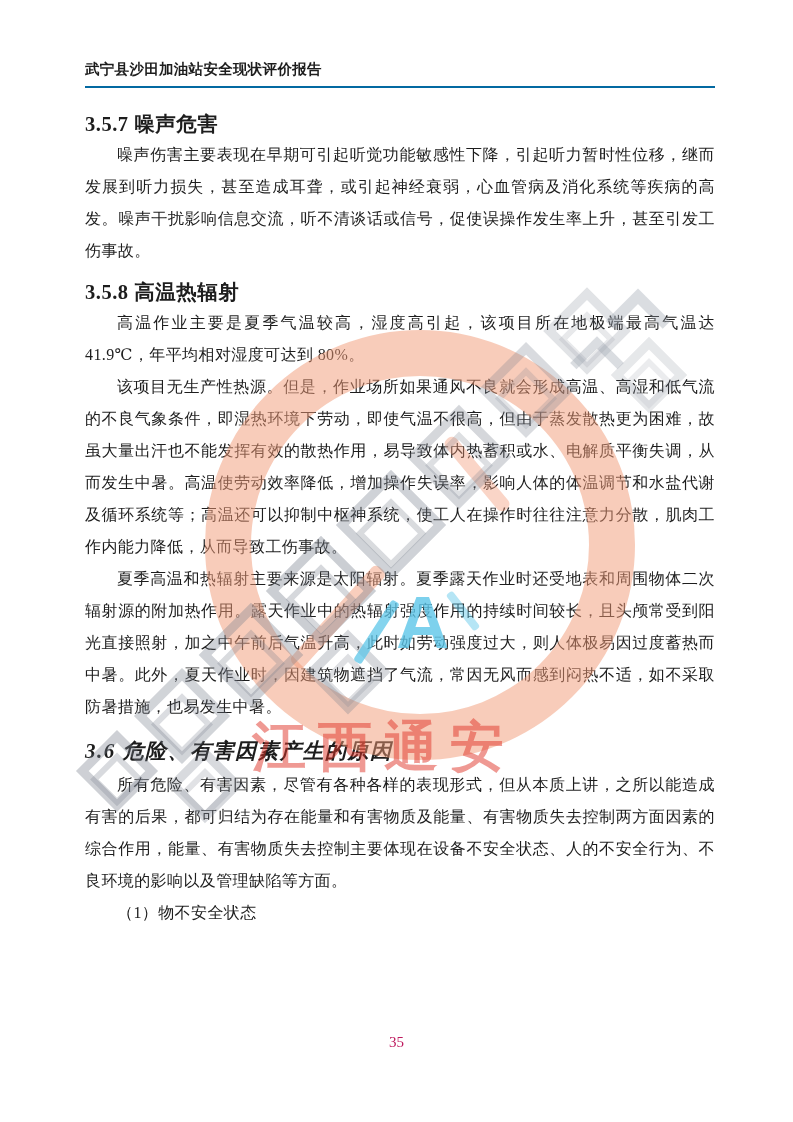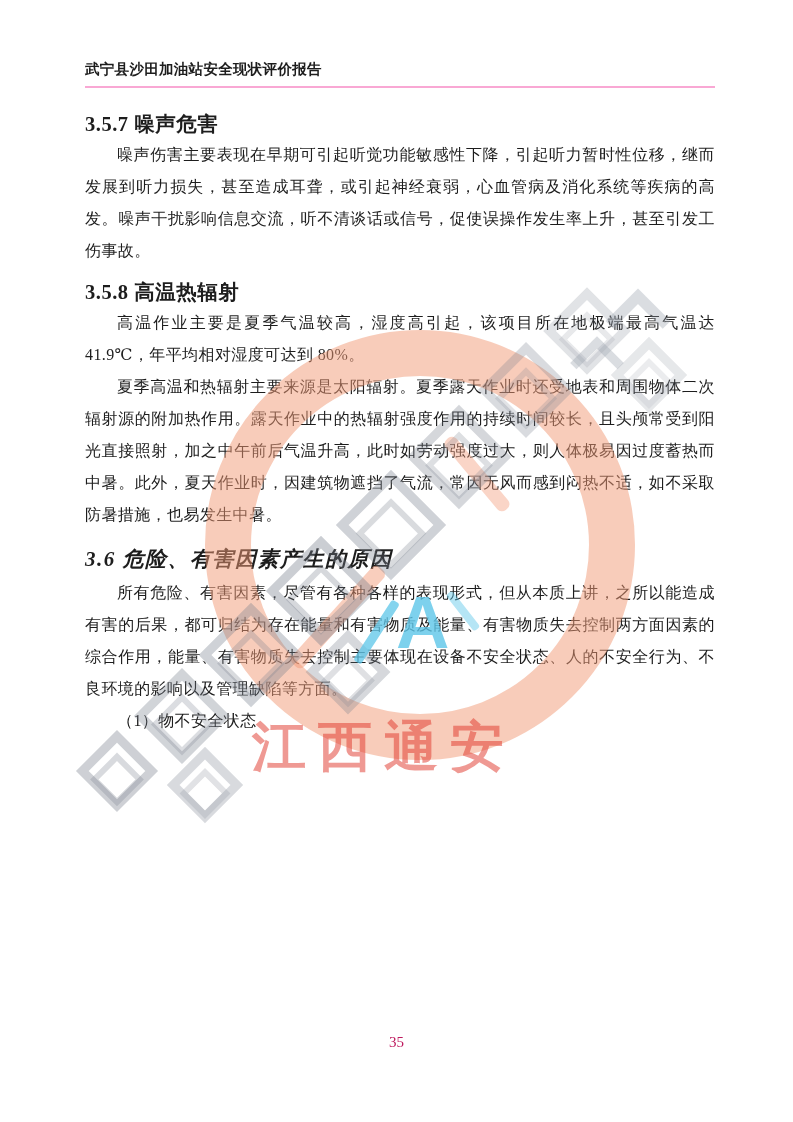--- a/index.html
+++ b/index.html
@@ -2,21 +2,21 @@
 <html><head>
 <meta charset="utf-8">
 <style>
   html,body{margin:0;padding:0;background:#ffffff;}
   body{width:793px;height:1122px;position:relative;overflow:hidden;
        font-family:"Liberation Serif","DejaVu Serif",serif;color:#1d1d1d;}
 
   .page{position:absolute;left:85px;top:60px;width:630px;z-index:2;}
 
   .hdr{display:flex;align-items:flex-end;
-       padding-bottom:7px;border-bottom:2px solid #f9a8d4;}
+       padding-bottom:7px;border-bottom:2px solid #0369a1;}
   .hdr span{font-size:14.5px;font-weight:bold;letter-spacing:0.3px;}
 
   .h2{font-size:20.5px;font-weight:bold;line-height:30px;margin:10px 0 0 0;
       letter-spacing:0.5px;}
   .h2.first{margin-top:21px;}
   .h2.kai{font-style:italic;font-size:21px;letter-spacing:1.5px;
           line-height:36px;}
 
   .para{font-size:16px;line-height:32px;margin:0;text-indent:2em;
         text-align:justify;letter-spacing:0.4px;}
@@ -52,20 +52,21 @@
 
   <div class="hdr">
     <span>武宁县沙田加油站安全现状评价报告</span>
   </div>
 
   <div class="h2 first">3.5.7 噪声危害</div>
   <p class="para">噪声伤害主要表现在早期可引起听觉功能敏感性下降，引起听力暂时性位移，继而发展到听力损失，甚至造成耳聋，或引起神经衰弱，心血管病及消化系统等疾病的高发。噪声干扰影响信息交流，听不清谈话或信号，促使误操作发生率上升，甚至引发工伤事故。</p>
 
   <div class="h2">3.5.8 高温热辐射</div>
   <p class="para">高温作业主要是夏季气温较高，湿度高引起，该项目所在地极端最高气温达 41.9℃，年平均相对湿度可达到 80%。</p>
+  <p class="para">该项目无生产性热源。但是，作业场所如果通风不良就会形成高温、高湿和低气流的不良气象条件，即湿热环境下劳动，即使气温不很高，但由于蒸发散热更为困难，故虽大量出汗也不能发挥有效的散热作用，易导致体内热蓄积或水、电解质平衡失调，从而发生中暑。高温使劳动效率降低，增加操作失误率，影响人体的体温调节和水盐代谢及循环系统等；高温还可以抑制中枢神系统，使工人在操作时往往注意力分散，肌肉工作内能力降低，从而导致工伤事故。</p>
   <p class="para">夏季高温和热辐射主要来源是太阳辐射。夏季露天作业时还受地表和周围物体二次辐射源的附加热作用。露天作业中的热辐射强度作用的持续时间较长，且头颅常受到阳光直接照射，加之中午前后气温升高，此时如劳动强度过大，则人体极易因过度蓄热而中暑。此外，夏天作业时，因建筑物遮挡了气流，常因无风而感到闷热不适，如不采取防暑措施，也易发生中暑。</p>
 
   <div class="h2 kai">3.6 危险、有害因素产生的原因</div>
   <p class="para">所有危险、有害因素，尽管有各种各样的表现形式，但从本质上讲，之所以能造成有害的后果，都可归结为存在能量和有害物质及能量、有害物质失去控制两方面因素的综合作用，能量、有害物质失去控制主要体现在设备不安全状态、人的不安全行为、不良环境的影响以及管理缺陷等方面。</p>
   <p class="para">（1）物不安全状态</p>
 
 </div>
 
 <div class="footer">35</div>
 

